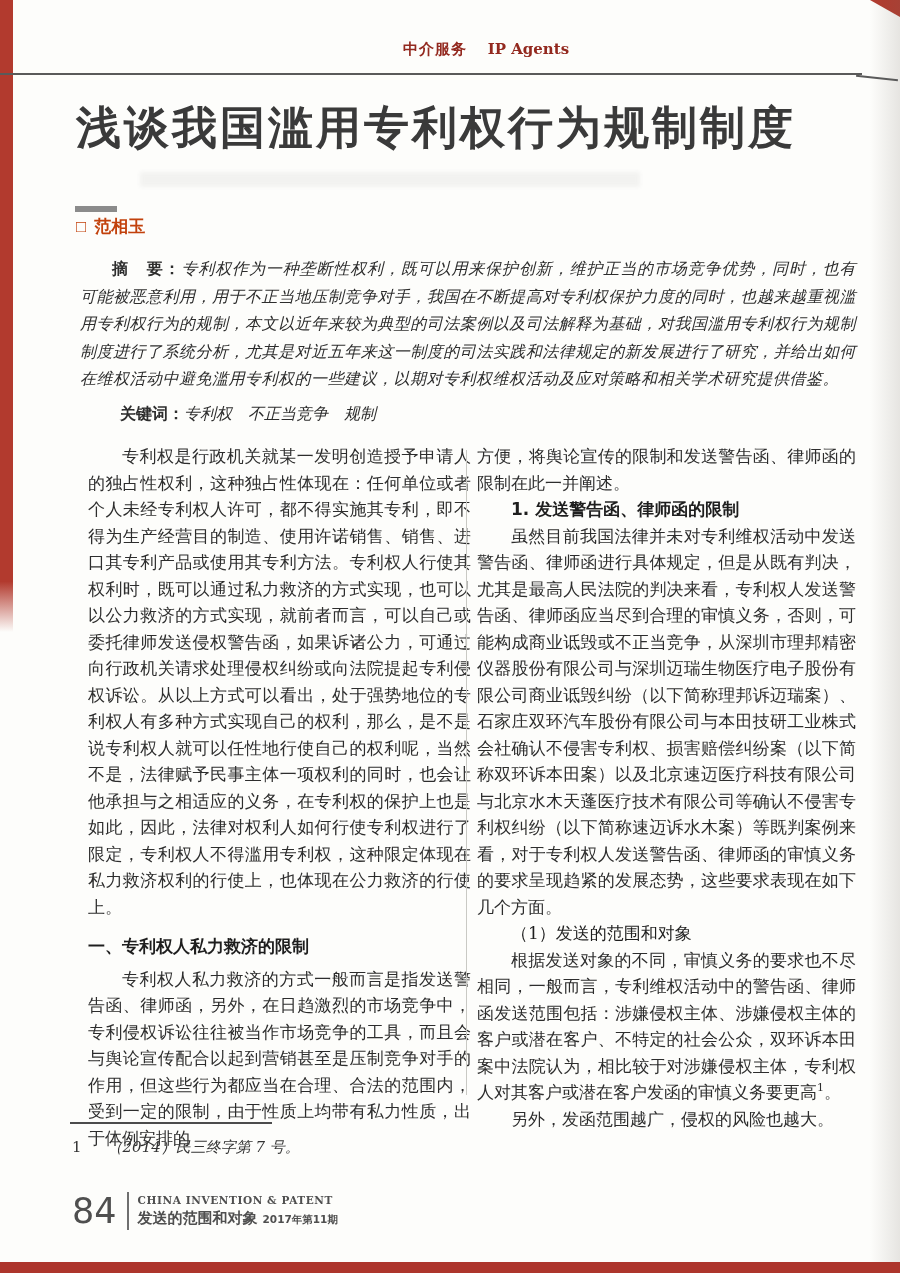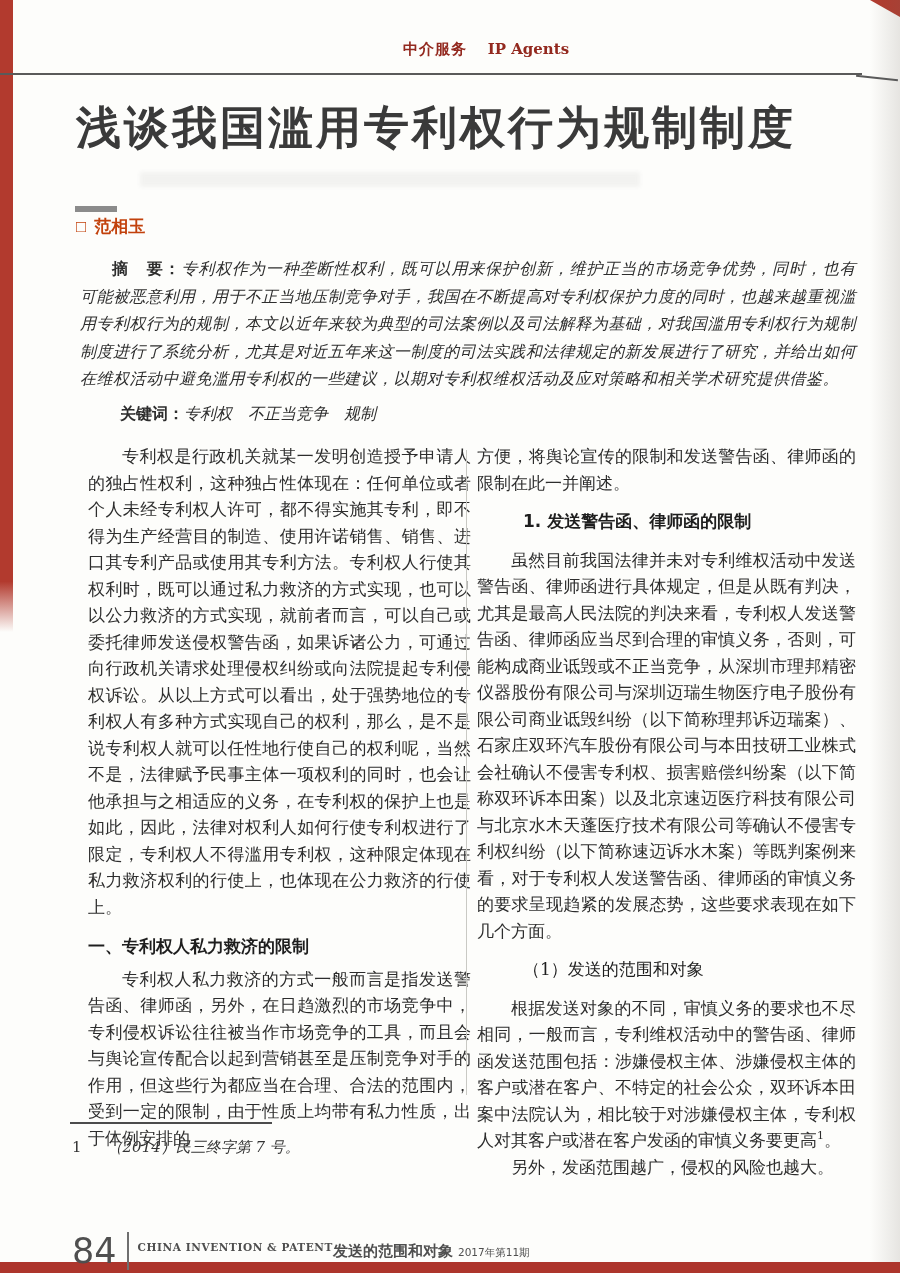--- a/index.html
+++ b/index.html
@@ -45,37 +45,37 @@
   
   .col{position:absolute;top:443px;width:383px;font-size:17px;line-height:26.5px;
     text-align:justify;}
   .col p{margin:0;}
   .col p.indent{text-indent:2em;}
   .col-left{left:88px;}
   .col-right{left:477px;width:379px;}
   .col-divider{position:absolute;left:466px;top:450px;width:1px;height:645px;background:#c9c9c4;}
   .col h2{margin:13px 0 6px 0;font-size:17px;line-height:26.5px;
     font-family:"DejaVu Sans",sans-serif;font-weight:bold;color:#1e1e1e;}
-  .col h3,.col h4{margin:12px;font-size:17px;line-height:26.5px;font-weight:bold;text-indent:2em;color:#1e1e1e;}
+  .col h3,.col h4{margin:0;font-size:17px;line-height:26.5px;font-weight:bold;text-indent:2em;color:#1e1e1e;}
   .col h3{font-family:"DejaVu Sans",sans-serif;}
   .col h4{font-family:"DejaVu Serif",serif;font-weight:normal;}
   .col sup{font-size:11px;line-height:0;}
   
   .footnote-rule{position:absolute;left:70px;top:1122px;width:202px;height:2px;background:#4c4c4c;}
   .footnote{position:absolute;left:72px;top:1138px;font-size:15px;font-style:italic;color:#333;}
   .footnote .fn-num{font-style:normal;margin-right:26px;}
   
-  .footer{position:absolute;left:72px;top:1192px;display:flex;align-items:center;margin-top:40px;}
+  .footer{position:absolute;left:72px;top:1192px;display:flex;align-items:center;}
   .footer .page-num{font-family:"DejaVu Sans",sans-serif;font-size:35px;color:#4f4f4f;line-height:1;}
   .footer .footer-bar{width:2px;height:38px;background:#6f6f6f;margin:0 9px 0 10px;}
-  .footer .journal{display:flex;flex-direction:row;justify-content:flex-start;line-height:1.25;}
+  .footer .journal{display:flex;flex-direction:column;justify-content:flex-start;line-height:1.25;}
   .footer .j-en{font-family:"DejaVu Serif",serif;font-weight:bold;font-size:10.5px;
     letter-spacing:0.6px;color:#4f4f4f;}
   .footer .j-cn{font-family:"DejaVu Sans",sans-serif;font-weight:bold;font-size:15px;color:#4f4f4f;}
-  .footer .j-issue{font-family:"DejaVu Sans",sans-serif;font-weight:normal;font-size:10.5px;color:#4f4f4f;margin-left:5px;}
+  .footer .j-issue{font-family:"DejaVu Sans",sans-serif;font-weight:bold;font-size:10.5px;color:#4f4f4f;margin-left:5px;}
 </style>
 </head>
 <body>
 
 <div class="page">
 
   <div class="edge-left"></div>
   <div class="edge-corner"></div>
   <div class="edge-bottom"></div>
   <div class="scan-shade"></div>

